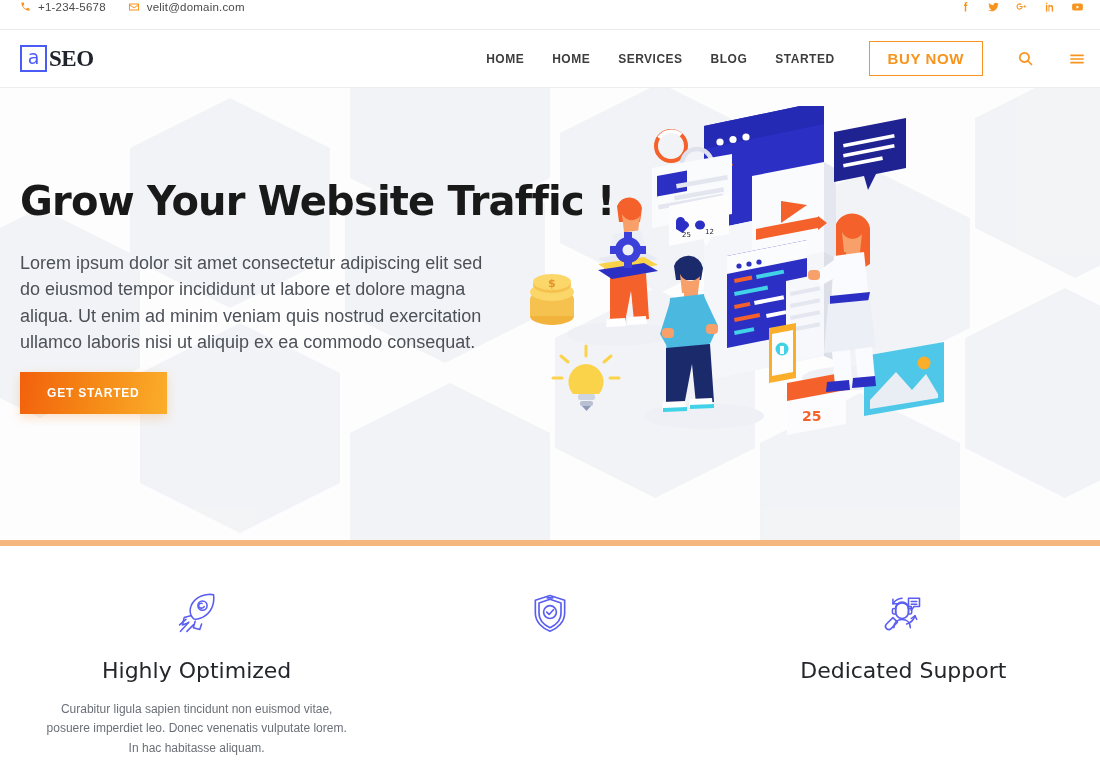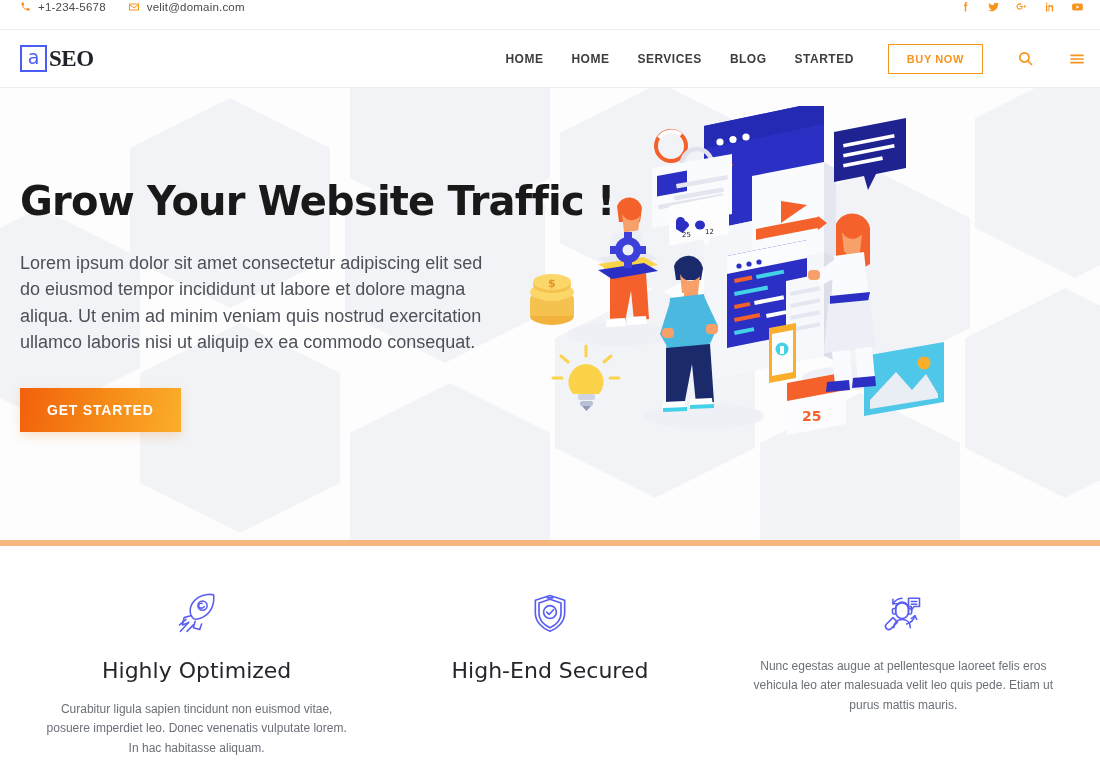--- a/index.html
+++ b/index.html
@@ -97,21 +97,21 @@
     letter-spacing: 0.5px;
     text-decoration: none;
     cursor: pointer;
     white-space: nowrap;
   }
   .buy-btn {
     margin-left: 6px;
     border: 1.5px solid #f7941e;
     color: #f7941e;
     background: transparent;
-    font-size: 11px;
+    font-size: 15px;
     font-weight: 700;
     letter-spacing: 0.6px;
     padding: 8px 18px;
     cursor: pointer;
     font-family: "Liberation Sans", sans-serif;
     white-space: nowrap;
   }
   .hdr-icon {
     color: #f7941e;
     cursor: pointer;
@@ -153,26 +153,26 @@
     white-space: nowrap;
   }
   .hero-desc {
     margin-top: 26px;
     font-size: 18px;
     line-height: 1.47;
     color: #4c5158;
     max-width: 470px;
   }
   .get-started {
-    margin-top: 32px;
+    margin-top: 16px;
     display: inline-block;
     background: linear-gradient(100deg, #f2600c 0%, #f58515 45%, #fbae2a 100%);
     color: #fff;
     border: none;
-    font-size: 14px;
+    font-size: 12px;
     font-weight: 700;
     letter-spacing: 0.8px;
     padding: 14px 27px;
     cursor: pointer;
     font-family: "Liberation Sans", sans-serif;
     box-shadow: 0 4px 10px rgba(243,130,22,0.22);
   }
   .hero-right {
     flex: 1;
     position: relative;
@@ -523,37 +523,36 @@
   <div class="feature">
     <div class="feature-icon">
       <svg width="44" height="44" viewBox="0 0 48 48" fill="none" stroke="currentColor" stroke-width="1.8" stroke-linecap="round" stroke-linejoin="round">
         <path d="M24 5 L40 10 V24 C40 34 32 41 24 44 C16 41 8 34 8 24 V10 Z"></path>
         <path d="M24 9 L36 13 V24 C36 32 30 37.5 24 40 C18 37.5 12 32 12 24 V13 Z"></path>
         <circle cx="24" cy="23" r="7"></circle>
         <path d="M20.5 23 L23 25.6 L27.8 20.4"></path>
         <line x1="21" y1="7.5" x2="27" y2="7.5"></line>
       </svg>
     </div>
-    <div class="feature-title">High-End Secured</div>
   </div>
 
   <div class="feature">
     <div class="feature-icon">
       <svg width="44" height="44" viewBox="0 0 48 48" fill="none" stroke="currentColor" stroke-width="1.7" stroke-linecap="round" stroke-linejoin="round">
         <path d="M16 20 a7 7 0 0 1 14 0 v3 a7 7 0 0 1 -14 0 z"></path>
         <path d="M16 19 a7 7 0 0 1 14 0"></path>
         <path d="M14 19 h2 v6 h-2 a1.5 1.5 0 0 1 -1.5 -1.5 v-3 A1.5 1.5 0 0 1 14 19 Z"></path>
         <path d="M32 19 h-2 v6 h2 a1.5 1.5 0 0 0 1.5 -1.5 v-3 A1.5 1.5 0 0 0 32 19 Z"></path>
         <path d="M14 40 c0 -6 4 -9 9 -9 c5 0 9 3 9 9"></path>
         <path d="M30 8 h12 v9 h-6 l-3 4 v-4 h-3 z"></path>
         <line x1="33" y1="11.5" x2="39" y2="11.5"></line>
         <line x1="33" y1="14.5" x2="39" y2="14.5"></line>
         <path d="M13 14 a13 13 0 0 1 10 -6"></path>
         <path d="M13 14 l0 -5 M13 14 l5 0"></path>
         <path d="M37 27 a13 13 0 0 1 -9 9"></path>
         <path d="M37 27 l-4 3 M37 27 l2 4"></path>
         <path d="M6 36 l7 -7 l5 5 l-7 7 a3.5 3.5 0 0 1 -5 -5 z"></path>
       </svg>
     </div>
-    <div class="feature-text">Nunc egestas augue at pellentesque laoreet felis eros vehicula leo ater malesuada velit leo quis pede. Etiam ut purus mattis mauris.</div>
+    <div class="feature-title">Dedicated Support</div>
   </div>
 
 </div>
 
 </body></html>

